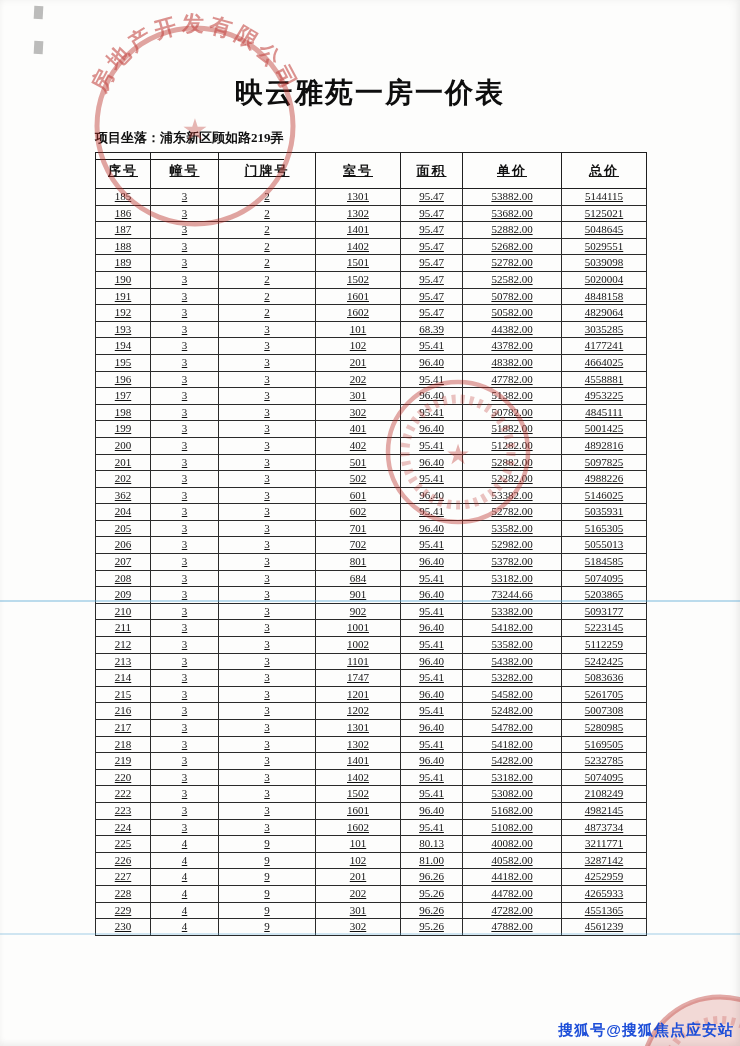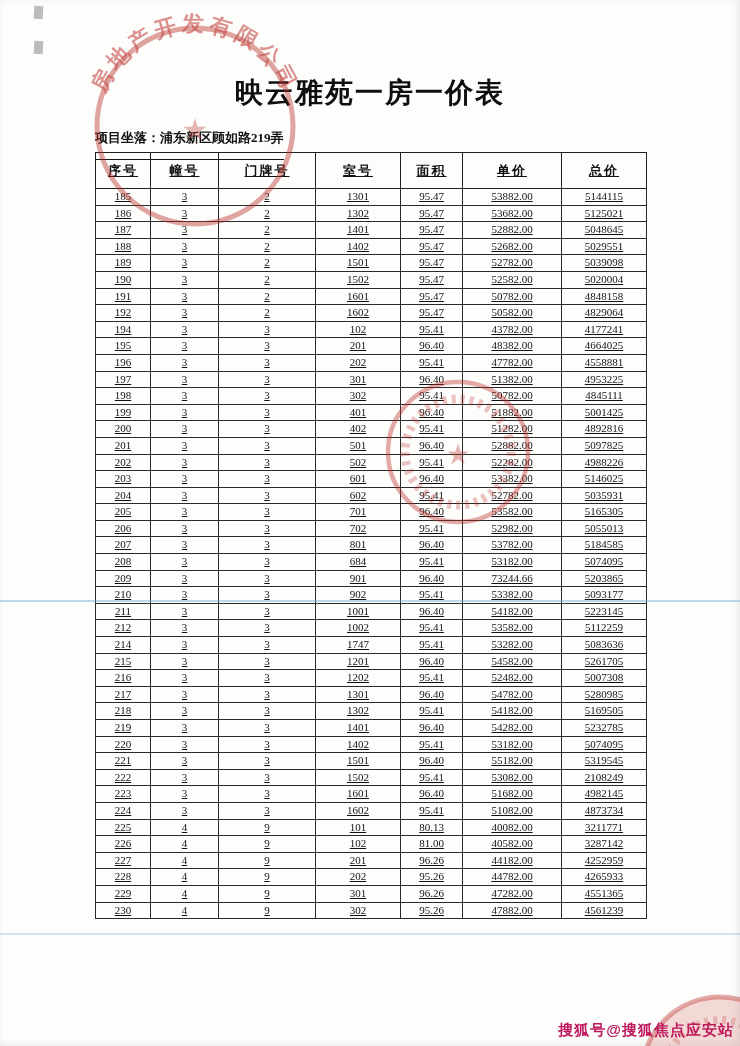--- a/index.html
+++ b/index.html
@@ -52,21 +52,21 @@
   .stamp-corner{ left:635px; top:990px; width:170px; height:170px; opacity:.8; }
   .blue-line {
     position:absolute; left:0; width:740px; height:2px;
     background:rgba(88,168,212,.4); pointer-events:none;
   }
   .l1 { top:600px; }
   .l2 { top:933px; opacity:.7; }
   .watermark {
     position:absolute; right:6px; bottom:6px;
     font-family:"Liberation Sans","DejaVu Sans",sans-serif;
-    font-size:15px; font-weight:bold; color:#be185d;
+    font-size:15px; font-weight:bold; color:#1d4ed8;
     letter-spacing:1px; z-index:5;margin-left:36px;
   }
 </style>
 </head>
 <body>
 
 <div class="page">
 
   <div class="artifact a1"></div>
   <div class="artifact a2"></div>
@@ -163,20 +163,29 @@
         <tr>
           <td>192</td>
           <td>3</td>
           <td>2</td>
           <td>1602</td>
           <td>95.47</td>
           <td>50582.00</td>
           <td>4829064</td>
         </tr>
         <tr>
+          <td>193</td>
+          <td>3</td>
+          <td>3</td>
+          <td>101</td>
+          <td>68.39</td>
+          <td>44382.00</td>
+          <td>3035285</td>
+        </tr>
+        <tr>
           <td>194</td>
           <td>3</td>
           <td>3</td>
           <td>102</td>
           <td>95.41</td>
           <td>43782.00</td>
           <td>4177241</td>
         </tr>
         <tr>
           <td>195</td>
@@ -244,21 +253,21 @@
         <tr>
           <td>202</td>
           <td>3</td>
           <td>3</td>
           <td>502</td>
           <td>95.41</td>
           <td>52282.00</td>
           <td>4988226</td>
         </tr>
         <tr>
-          <td>203</td>
+          <td>362</td>
           <td>3</td>
           <td>3</td>
           <td>601</td>
           <td>96.40</td>
           <td>53382.00</td>
           <td>5146025</td>
         </tr>
         <tr>
           <td>204</td>
           <td>3</td>
@@ -334,20 +343,29 @@
         <tr>
           <td>212</td>
           <td>3</td>
           <td>3</td>
           <td>1002</td>
           <td>95.41</td>
           <td>53582.00</td>
           <td>5112259</td>
         </tr>
         <tr>
+          <td>213</td>
+          <td>3</td>
+          <td>3</td>
+          <td>1101</td>
+          <td>96.40</td>
+          <td>54382.00</td>
+          <td>5242425</td>
+        </tr>
+        <tr>
           <td>214</td>
           <td>3</td>
           <td>3</td>
           <td>1747</td>
           <td>95.41</td>
           <td>53282.00</td>
           <td>5083636</td>
         </tr>
         <tr>
           <td>215</td>
@@ -395,29 +413,20 @@
           <td>5232785</td>
         </tr>
         <tr>
           <td>220</td>
           <td>3</td>
           <td>3</td>
           <td>1402</td>
           <td>95.41</td>
           <td>53182.00</td>
           <td>5074095</td>
-        </tr>
-        <tr>
-          <td>221</td>
-          <td>3</td>
-          <td>3</td>
-          <td>1501</td>
-          <td>96.40</td>
-          <td>55182.00</td>
-          <td>5319545</td>
         </tr>
         <tr>
           <td>222</td>
           <td>3</td>
           <td>3</td>
           <td>1502</td>
           <td>95.41</td>
           <td>53082.00</td>
           <td>2108249</td>
         </tr>

